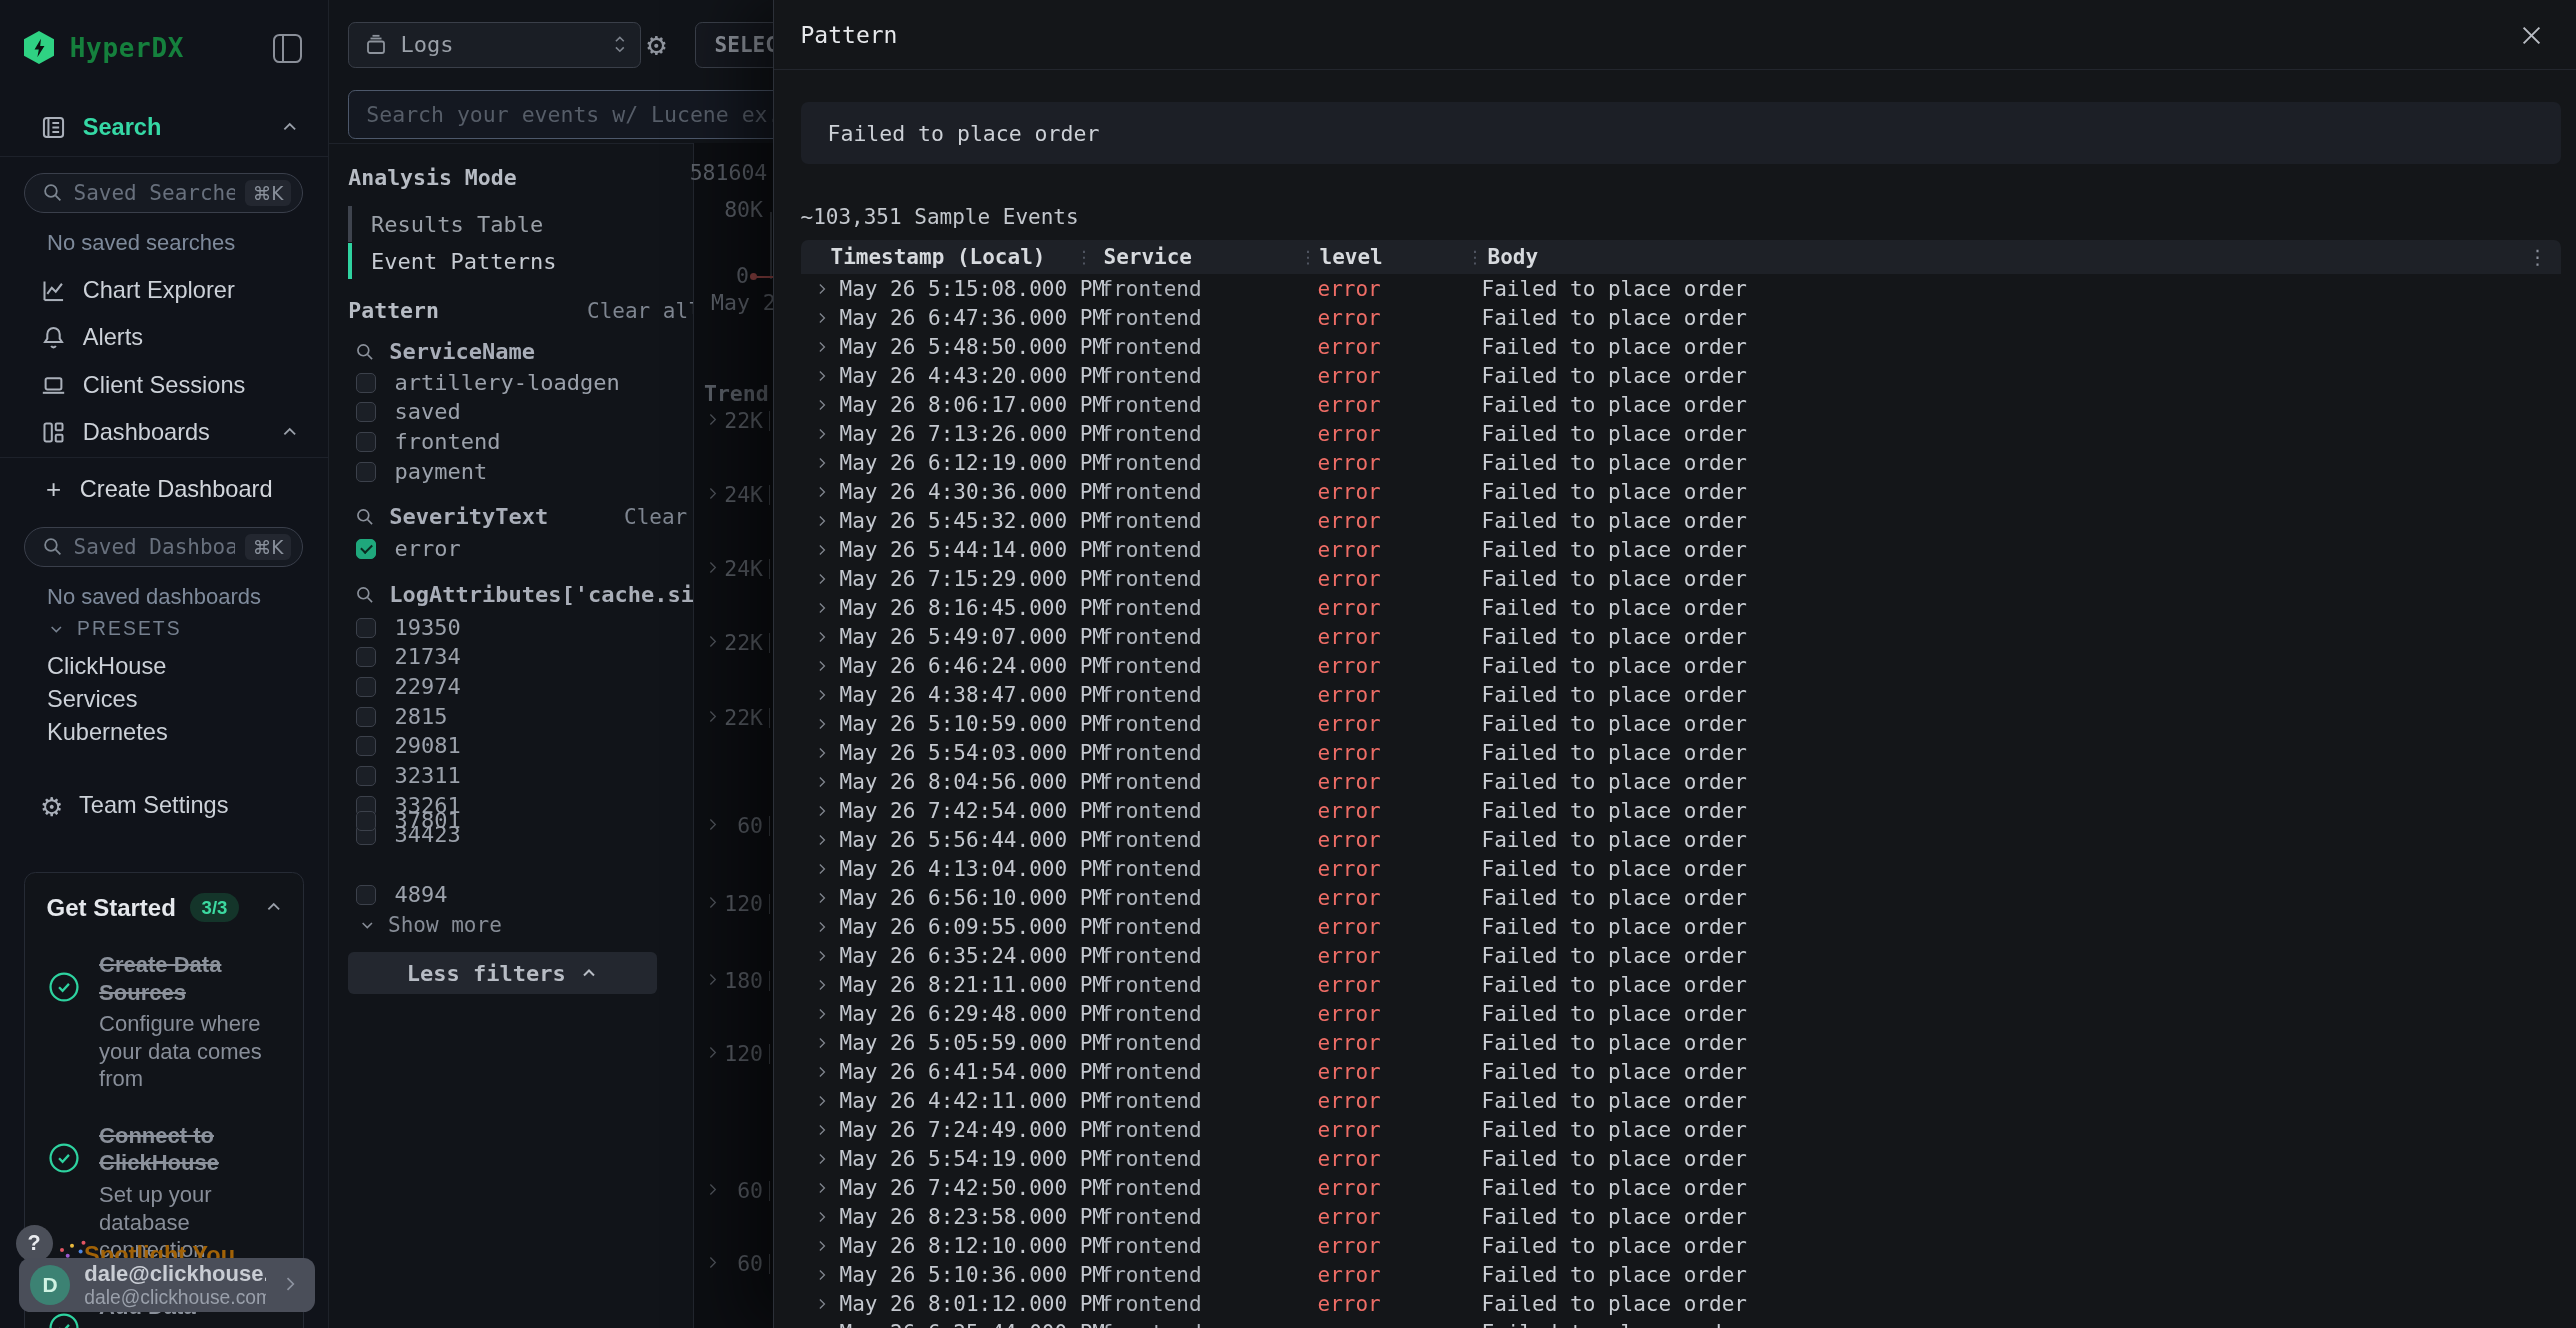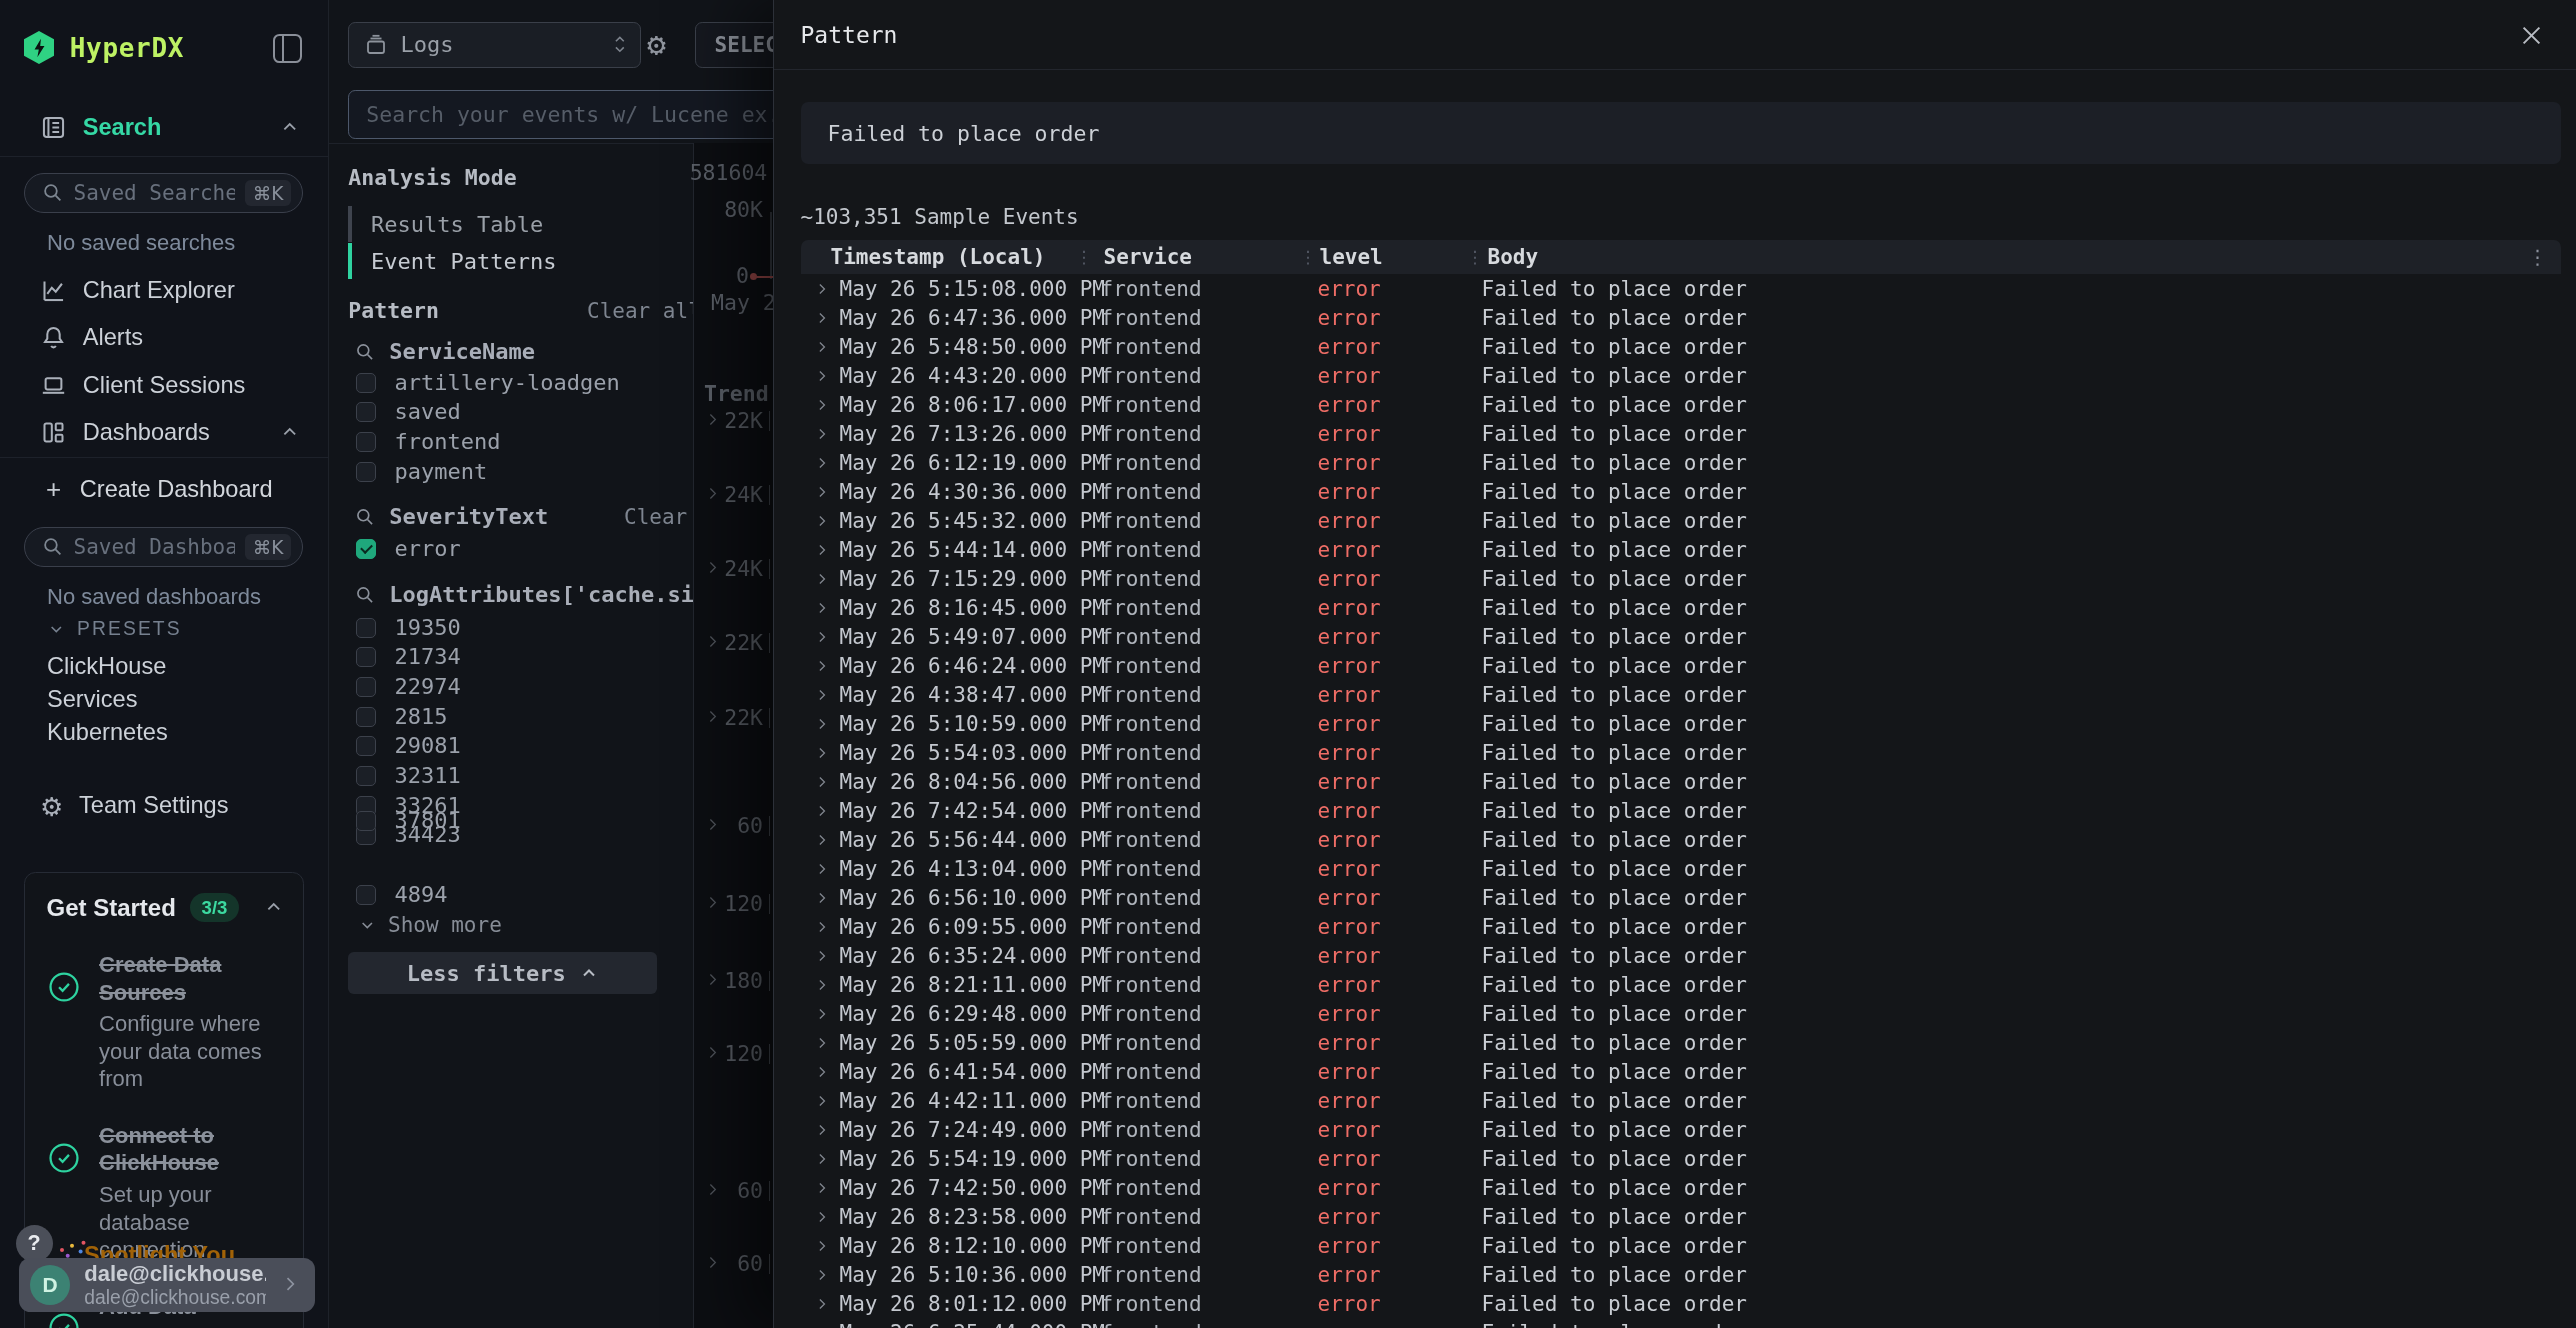--- a/index.html
+++ b/index.html
@@ -9,21 +9,21 @@
     background:#0e1014; font-family:"Liberation Sans","DejaVu Sans",sans-serif;
   }
   .mono { font-family:"DejaVu Sans Mono","Liberation Mono",monospace; }
 
   
   .sidebar { position:absolute; left:0; top:0; width:329px; height:1328px;
     background:#10131a; border-right:1.4px solid #1e222a; z-index:3; }
   .logo-row { position:absolute; top:29px; left:24px; height:37px; display:flex; align-items:center; gap:15.7px; }
   .logo-hex { width:30px; height:33px; background:#2fd283; display:flex; align-items:center; justify-content:center;
     clip-path:polygon(50% 0,100% 25%,100% 75%,50% 100%,0 75%,0 25%); }
-  .logo-text { font-family:"DejaVu Sans Mono","Liberation Mono",monospace; font-weight:bold; font-size:26px; color:#bef264; letter-spacing:0.7px; }
+  .logo-text { font-family:"DejaVu Sans Mono","Liberation Mono",monospace; font-weight:bold; font-size:26px; color:#15803d; letter-spacing:0.7px; }
   .collapse-btn { position:absolute; top:34px; left:273px; width:29px; height:29px;
     border:2.1px solid #8a8f99; border-radius:6.4px; }
   .collapse-btn::after { content:''; position:absolute; left:7.2px; top:0; bottom:0; width:2.1px; background:#8a8f99; }
 
   .side-row { position:absolute; left:0; width:329px; height:31.5px; display:flex; align-items:center; padding-left:40px; gap:15.7px; }
   .side-row .lbl { font-size:23.6px; color:#ccd1d8; }
   .side-row .icon { width:27px; height:27px; color:#aab0ba; flex:0 0 auto; }
   .green { color:#35d8a5 !important; font-weight:bold; }
   .chev-right-slot { position:absolute; right:29px; color:#9aa0aa; }
   .divider { position:absolute; left:0; width:328px; height:1.4px; background:#1d212a; }

